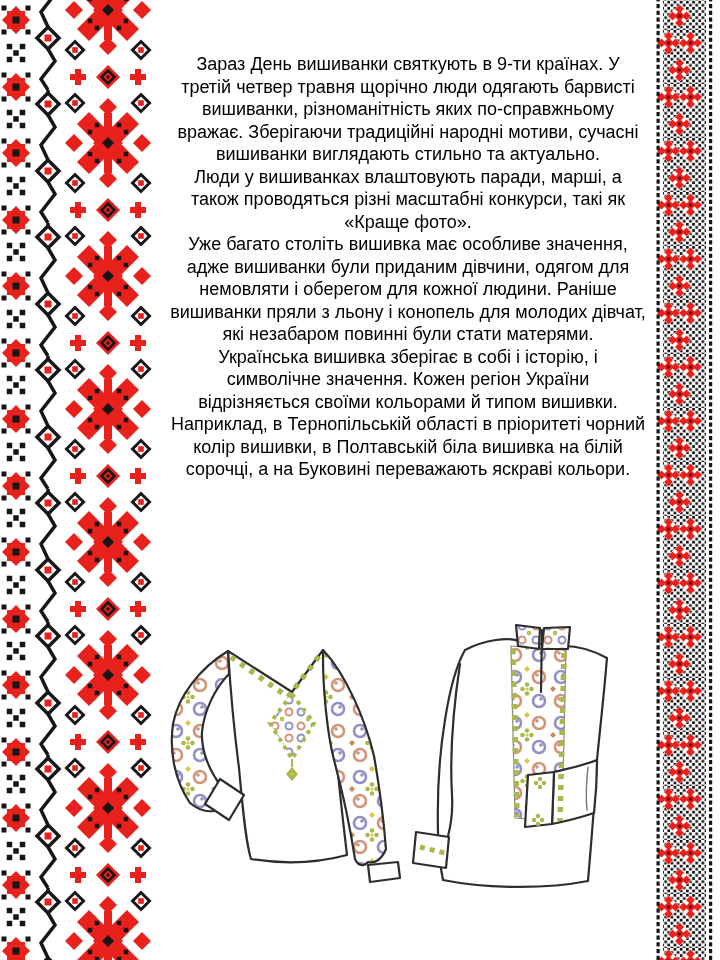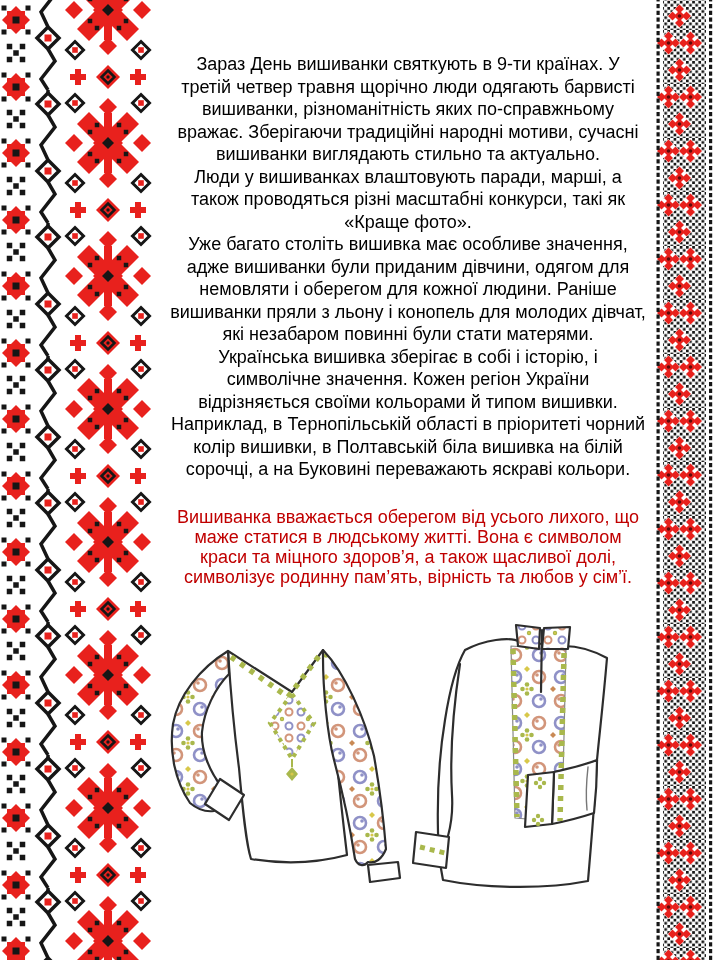--- a/index.html
+++ b/index.html
@@ -168,24 +168,20 @@
 адже вишиванки  були приданим  дівчини,  одягом для
 немовляти і оберегом для кожної людини.  Раніше
 вишиванки  пряли  з льону і конопель для  молодих дівчат,
 які  незабаром повинні  були стати матерями.
 Українська вишивка  зберігає в собі і історію, і
 символічне значення.  Кожен регіон України
 відрізняється своїми кольорами й  типом  вишивки.
 Наприклад,  в Тернопільській області  в пріоритеті чорний
 колір вишивки,  в Полтавській біла вишивка  на білій
 сорочці, а на Буковині  переважають яскраві кольори.</div>
-    <div class="para-red">Вишиванка  вважається оберегом від усього лихого, що
-маже статися в людському житті.  Вона є символом
-краси та  міцного здоров’я, а також щасливої  долі,
-символізує родинну пам’ять,  вірність та любов у сім’ї.</div>
   </div>
 
   <svg class="blouse" width="275" height="292" viewBox="0 0 275 292">
     <defs>
       <pattern id="emb" width="46" height="46" patternUnits="userSpaceOnUse">
         <rect width="46" height="46" fill="#ffffff"></rect>
         <circle cx="11" cy="11" r="6" fill="none" stroke="#8f91c7" stroke-width="2.6"></circle>
         <circle cx="13" cy="9" r="1.8" fill="#8f91c7"></circle>
         <circle cx="35" cy="11" r="6" fill="none" stroke="#d2957a" stroke-width="2.6"></circle>
         <circle cx="33" cy="9" r="1.8" fill="#d2957a"></circle>

